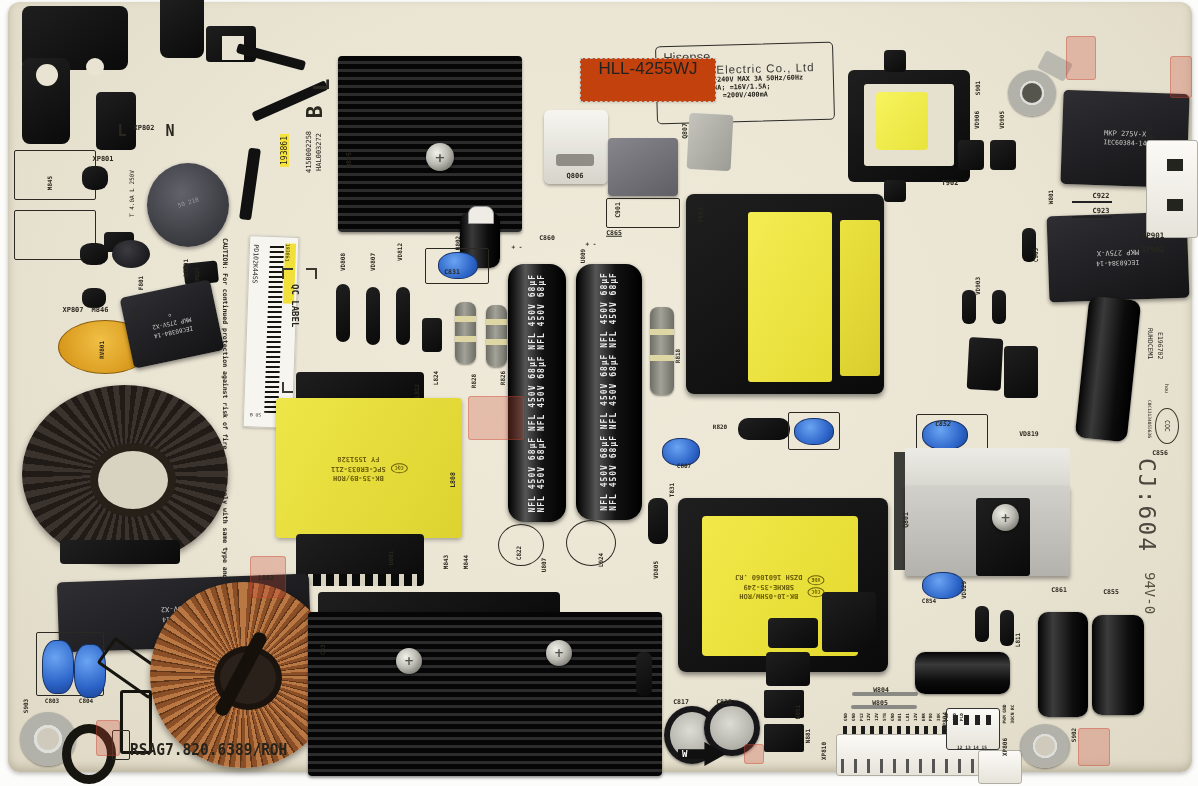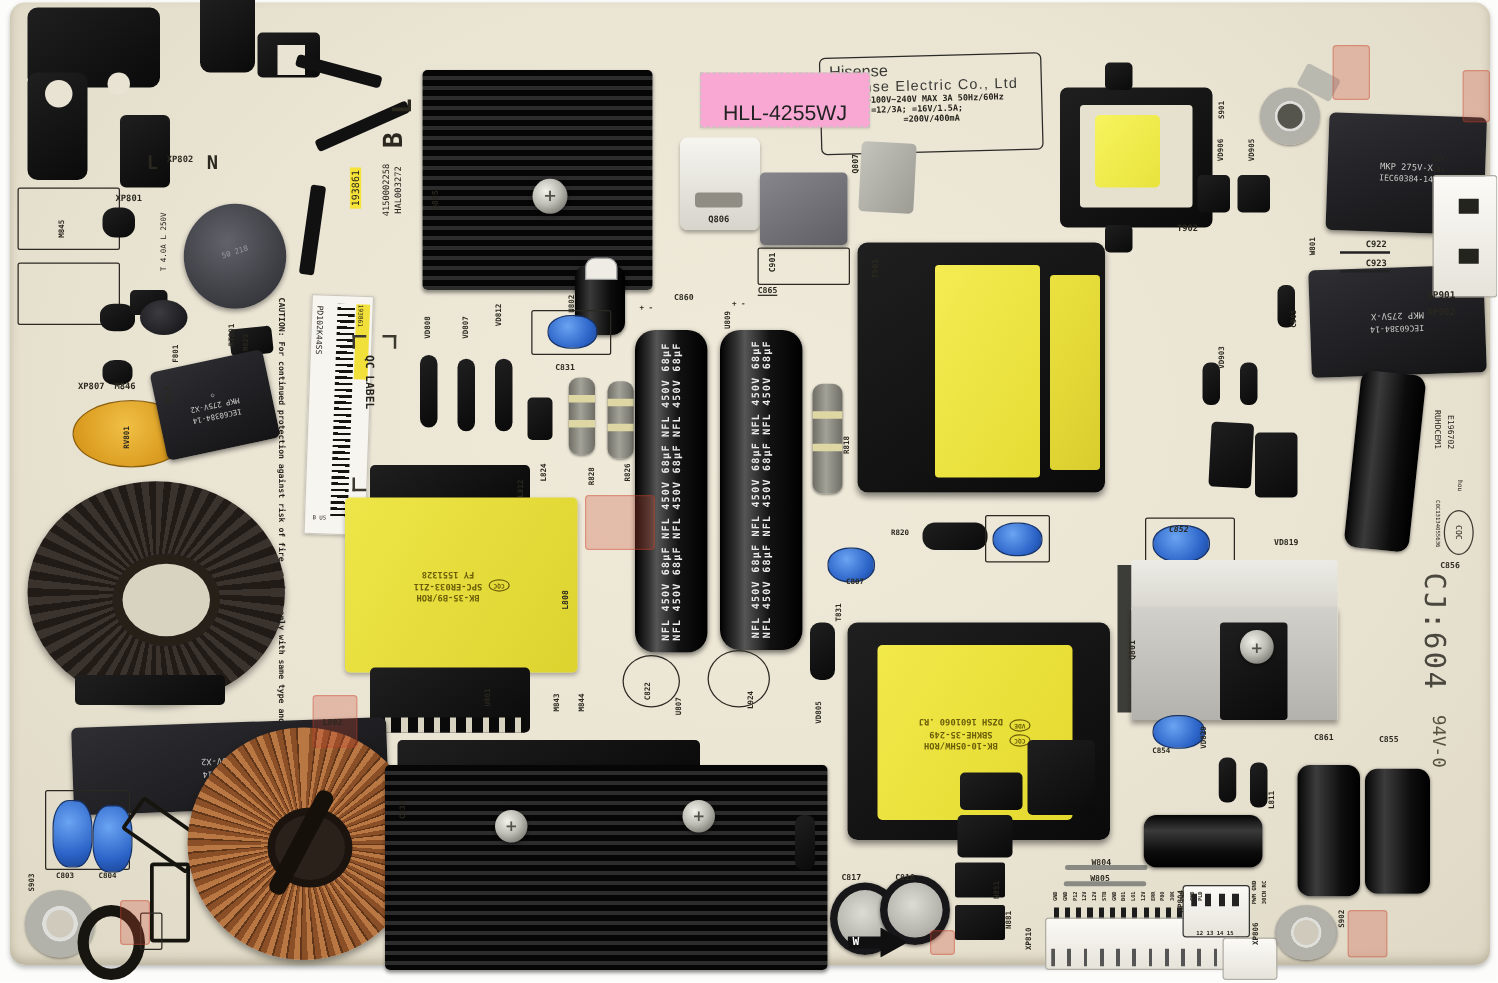--- a/index.html
+++ b/index.html
@@ -129,21 +129,21 @@
       <div class="band" style="top:34px;"></div>
     </div>
 
   <div class="a" style="left:656px;top:44px;width:178px;height:78px;border:1.6px solid #2a2a26;border-radius:5px;transform:rotate(-1.5deg);padding:3px 7px;box-sizing:border-box;">
     <div style="font-size:13px;color:#3a3a36;">Hisense</div>
     <div style="font-size:11.5px;color:#3a3a36;letter-spacing:1px;">Hisense Electric Co., Ltd</div>
     <div class="txt" style="font-size:6.8px;font-weight:bold;">INPUT: ~100V~240V MAX 3A 50Hz/60Hz</div>
     <div class="txt" style="font-size:6.8px;font-weight:bold;">OUTPUT: =12/3A; =16V/1.5A;</div>
     <div class="txt" style="font-size:6.8px;font-weight:bold;text-align:center;">=200V/400mA</div>
   </div>
-  <div class="a" style="left:560px;top:58px;width:134px;height:42px;background:#f9a8d4;border:1px dashed #c4c4bc;display:flex;align-items:flex-end;justify-content:center;box-shadow:0 1px 2px rgba(0,0,0,.12);">
+  <div class="a" style="left:580px;top:58px;width:134px;height:42px;background:#c2410c;border:1px dashed #c4c4bc;display:flex;align-items:flex-start;justify-content:center;box-shadow:0 1px 2px rgba(0,0,0,.12);">
     <span style="font-size:17px;color:#222;font-family:'Liberation Sans',sans-serif;">HLL-4255WJ</span>
   </div>
 
   <div class="a" style="left:544px;top:110px;width:64px;height:74px;background:linear-gradient(#f6f5f0,#d6d4cb);border-radius:6px;box-shadow:0 2px 3px rgba(0,0,0,.3);">
     <div class="a" style="left:12px;top:44px;width:38px;height:12px;background:#8f8d84;border-radius:3px;"></div>
   </div>
   <div class="a" style="left:608px;top:138px;width:70px;height:58px;background:linear-gradient(150deg,#86868c,#5e5e64);border-radius:4px;box-shadow:0 2px 3px rgba(0,0,0,.35);"></div>
   <div class="a silkb" style="left:606px;top:198px;width:72px;height:28px;"></div>
   <div class="a" style="left:688px;top:114px;width:44px;height:56px;background:linear-gradient(120deg,#c4c4bc,#9c9c94);border-radius:4px;transform:rotate(3deg);"></div>
 
@@ -253,20 +253,23 @@
   <div class="a" style="left:120px;top:690px;width:26px;height:58px;border:3px solid #16140e;border-radius:3px;"></div>
   <div class="a washer" style="left:20px;top:712px;width:56px;height:54px;">
     <div class="a" style="left:17px;top:16px;width:22px;height:22px;border-radius:50%;background:#cfcabb;"></div>
   </div>
   <div class="a" style="left:62px;top:724px;width:36px;height:42px;border-radius:50%;border:9px solid #17150f;"></div>
   <div class="a toroid" style="left:150px;top:582px;width:186px;height:186px;background:repeating-conic-gradient(#b97744 0 3deg,#8a4f26 3deg 6deg,#60361b 6deg 7deg);box-shadow:0 3px 6px rgba(0,0,0,.4);">
     <div class="a hole" style="left:64px;top:64px;width:56px;height:52px;background:#2a211b;border:6px solid #1a130e;"></div>
     <div class="a" style="left:84px;top:46px;width:14px;height:92px;background:#151009;transform:rotate(28deg);border-radius:6px;"></div>
   </div>
   <div class="a silkb" style="left:112px;top:730px;width:16px;height:28px;"></div>
+  <div class="a" style="left:130px;top:740px;width:230px;height:22px;">
+    <span class="txt" style="font-size:16.5px;font-weight:bold;display:inline-block;transform:scaleX(.88);transform-origin:left;">RSAG7.820.6389/ROH</span>
+  </div>
 
   <div class="a blk" style="left:318px;top:592px;width:242px;height:34px;"></div>
   <div class="a fins" style="left:308px;top:612px;width:354px;height:164px;"></div>
   <div class="a screw" style="left:396px;top:648px;width:26px;height:26px;font-size:12px;">+</div>
   <div class="a screw" style="left:546px;top:640px;width:26px;height:26px;font-size:12px;">+</div>
 
   <div class="a blk" style="left:678px;top:498px;width:210px;height:174px;border-radius:8px;box-shadow:0 3px 5px rgba(0,0,0,.45);"></div>
   <div class="a" style="left:702px;top:516px;width:156px;height:140px;background:linear-gradient(120deg,#f2e94a,#e3d92e);border-radius:4px;display:flex;align-items:center;justify-content:center;">
     <div class="flip" style="display:flex;align-items:center;gap:5px;">
       <span style="display:flex;flex-direction:column;gap:2px;">
@@ -332,21 +335,21 @@
       <span class="silk rot" style="left: 186px; top: 268px; font-size: 6px;">RT801</span>
       <span class="silk rot" style="left: 198px; top: 274px; font-size: 5.5px;">M823</span>
       <span class="silk rot" style="left: 141px; top: 283px; font-size: 6px;">F801</span>
       <span class="silk rot" style="left: 136px; top: 316px; font-size: 6px;">C813</span>
       <span class="silk rot" style="left: 102px; top: 350px; font-size: 6px;">RV801</span>
       <span class="silk rot" style="left: 349px; top: 160px; font-size: 6.5px;">Q805</span>
       <span class="silk rot" style="left: 343px; top: 262px; font-size: 6px;">VD808</span>
       <span class="silk rot" style="left: 373px; top: 262px; font-size: 6px;">VD807</span>
       <span class="silk rot" style="left: 400px; top: 252px; font-size: 6px;">VD812</span>
       <span class="silk rot" style="left: 458px; top: 243px; font-size: 6px;">U802</span>
-      <span class="silk" style="left: 452px; top: 294px; font-size: 6.5px;">C831</span>
+      <span class="silk" style="left: 452px; top: 272px; font-size: 6.5px;">C831</span>
       <span class="silk rot" style="left: 417px; top: 391px; font-size: 6px;">L812</span>
       <span class="silk rot" style="left: 436px; top: 378px; font-size: 6px;">L824</span>
       <span class="silk rot" style="left: 474px; top: 381px; font-size: 6px;">R828</span>
       <span class="silk rot" style="left: 503px; top: 378px; font-size: 6px;">R826</span>
       <span class="silk" style="left: 517px; top: 247px; font-size: 6px;">+ -</span>
       <span class="silk" style="left: 591px; top: 244px; font-size: 6px;">+ -</span>
       <span class="silk" style="left: 547px; top: 238px; font-size: 6.5px;">C860</span>
       <span class="silk" style="left: 614px; top: 233px; font-size: 6.5px; text-decoration: underline;">C865</span>
       <span class="silk rot" style="left: 583px; top: 256px; font-size: 6px;">U809</span>
       <span class="silk rot" style="left: 678px; top: 356px; font-size: 6px;">R818</span>

